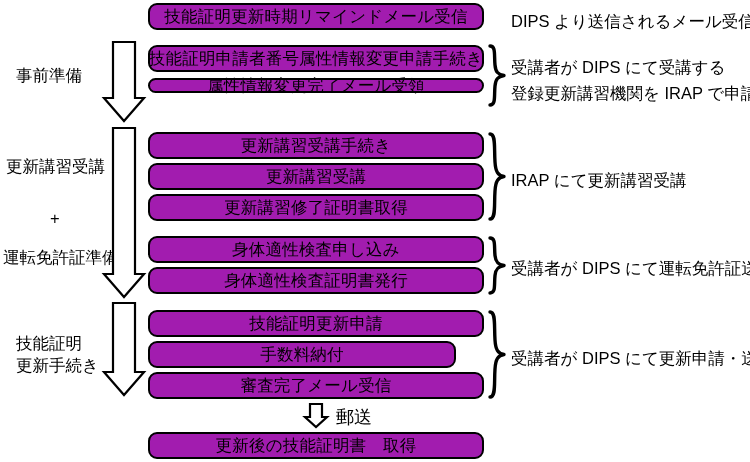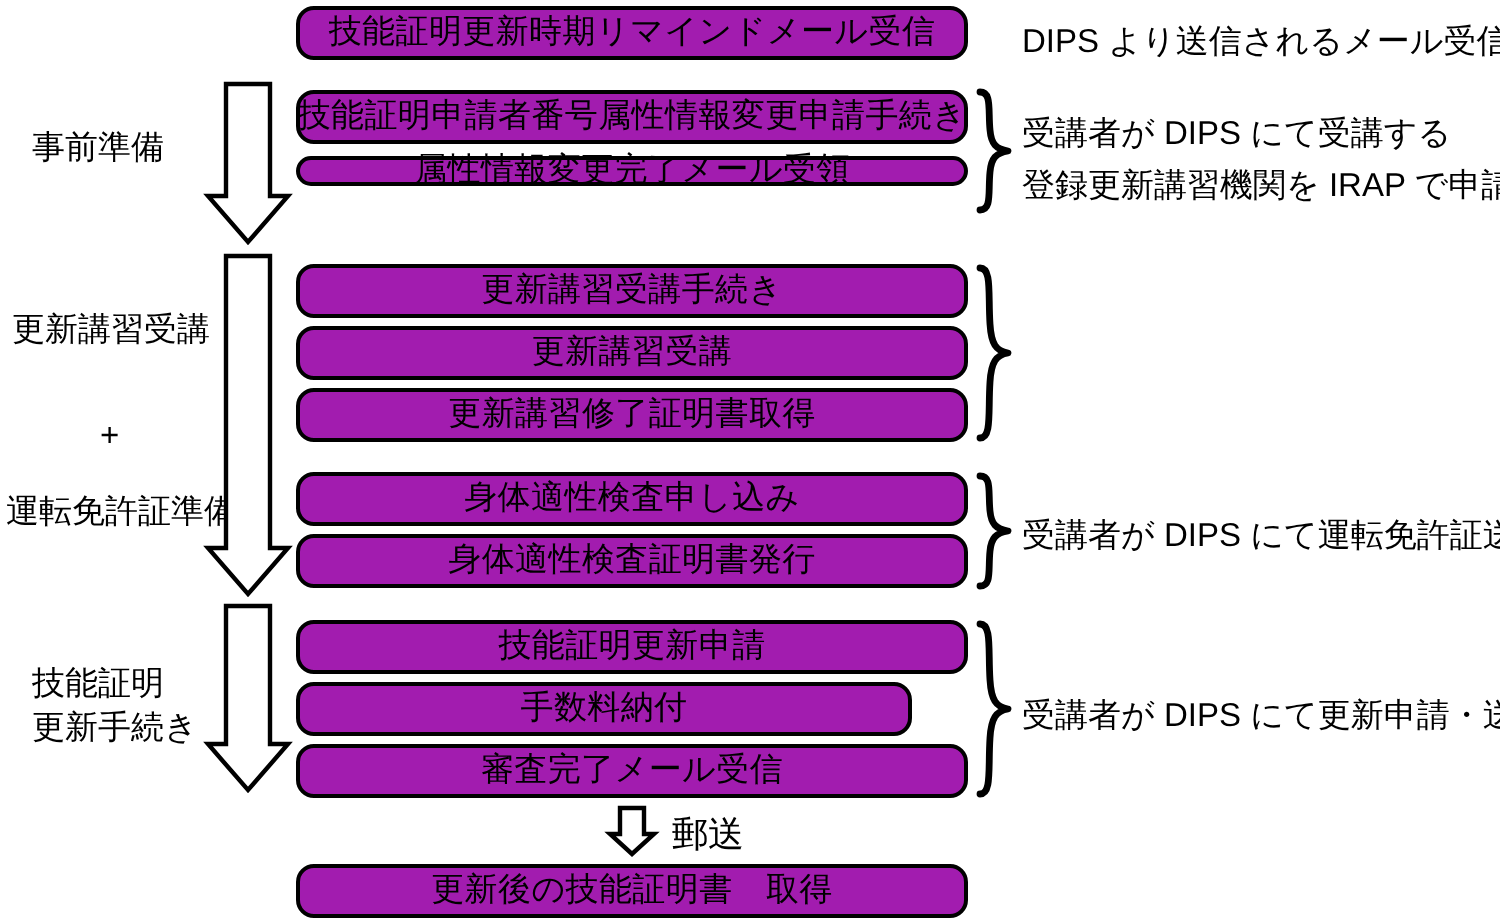--- a/index.html
+++ b/index.html
@@ -31,21 +31,20 @@
     line-height: 1;
     letter-spacing: 0.2px;
     white-space: nowrap;
   }
   .stage-label {
     position: absolute;
     font-size: 16.5px;
     line-height: 1.35;
     white-space: pre;
     text-align: left;
-    font-family: Liberation Mono, monospace;
   }
   .plus-label {
     position: absolute;
     font-size: 16.5px;
     line-height: 1;
   }
   .note {
     position: absolute;
     font-size: 16.5px;
     line-height: 1.6;
@@ -108,20 +107,21 @@
     <span>更新講習受講</span>
   </div>
   <div class="box" style="left:148px; top:194px; width:336px; height:27px;">
     <span>更新講習修了証明書取得</span>
   </div>
 
   <svg class="brace-svg" style="left:488px; top:133px;" width="18" height="87" viewBox="0 0 18 87">
     <path d="M2,1 C8,1 6,14 7,29 C7.6,39 10,42.5 16,43.5 C10,44.5 7.6,48 7,58 C6,73 8,86 2,86" fill="none" stroke="#000000" stroke-width="3.4" stroke-linecap="round" stroke-linejoin="round"></path>
   </svg>
 
+  <div class="note" style="left:511px; top:167px;">IRAP にて更新講習受講</div>
 
   <div class="box" style="left:148px; top:236px; width:336px; height:27px;">
     <span>身体適性検査申し込み</span>
   </div>
   <div class="box" style="left:148px; top:267px; width:336px; height:27px;">
     <span>身体適性検査証明書発行</span>
   </div>
 
   <svg class="brace-svg" style="left:488px; top:237px;" width="18" height="57" viewBox="0 0 18 57">
     <path d="M2,1 C8,1 6,9 7,18.5 C7.6,25 10,27.5 16,28.5 C10,29.5 7.6,32 7,38.5 C6,48 8,56 2,56" fill="none" stroke="#000000" stroke-width="3.4" stroke-linecap="round" stroke-linejoin="round"></path>

